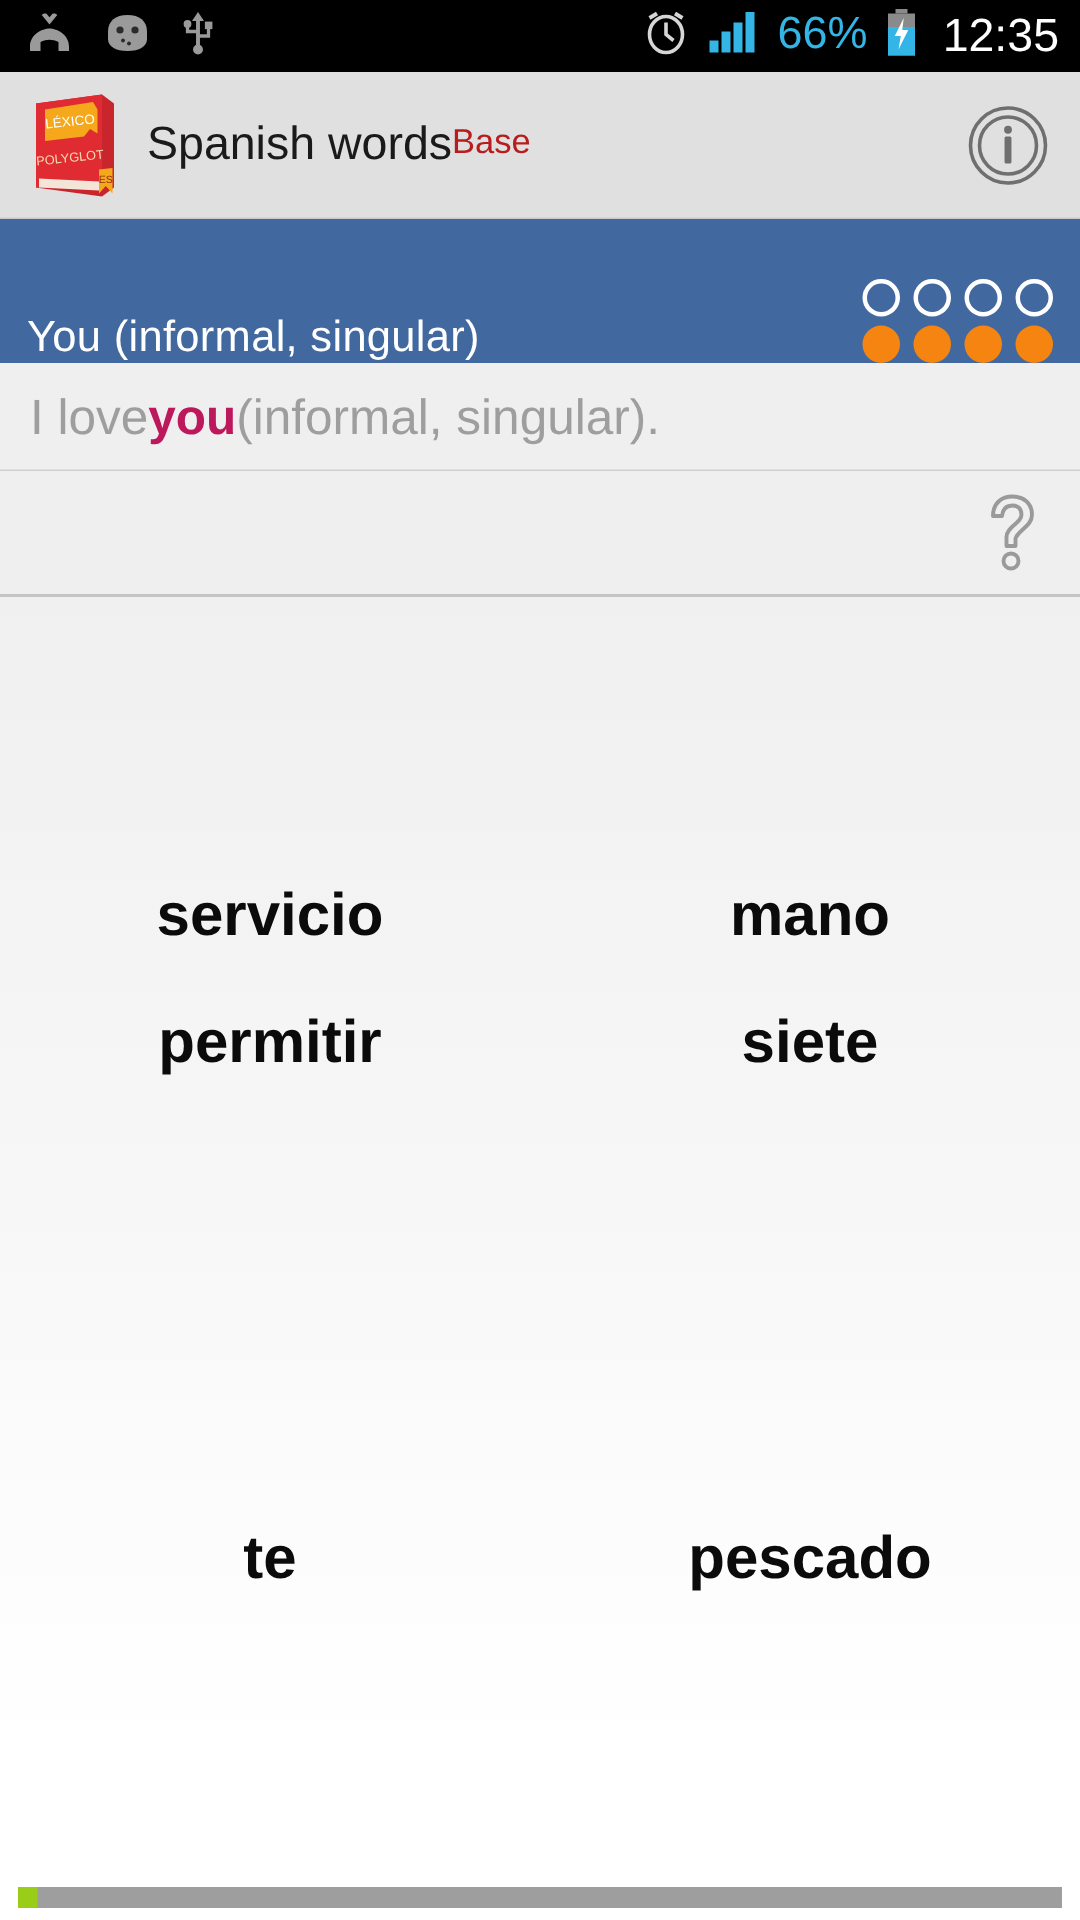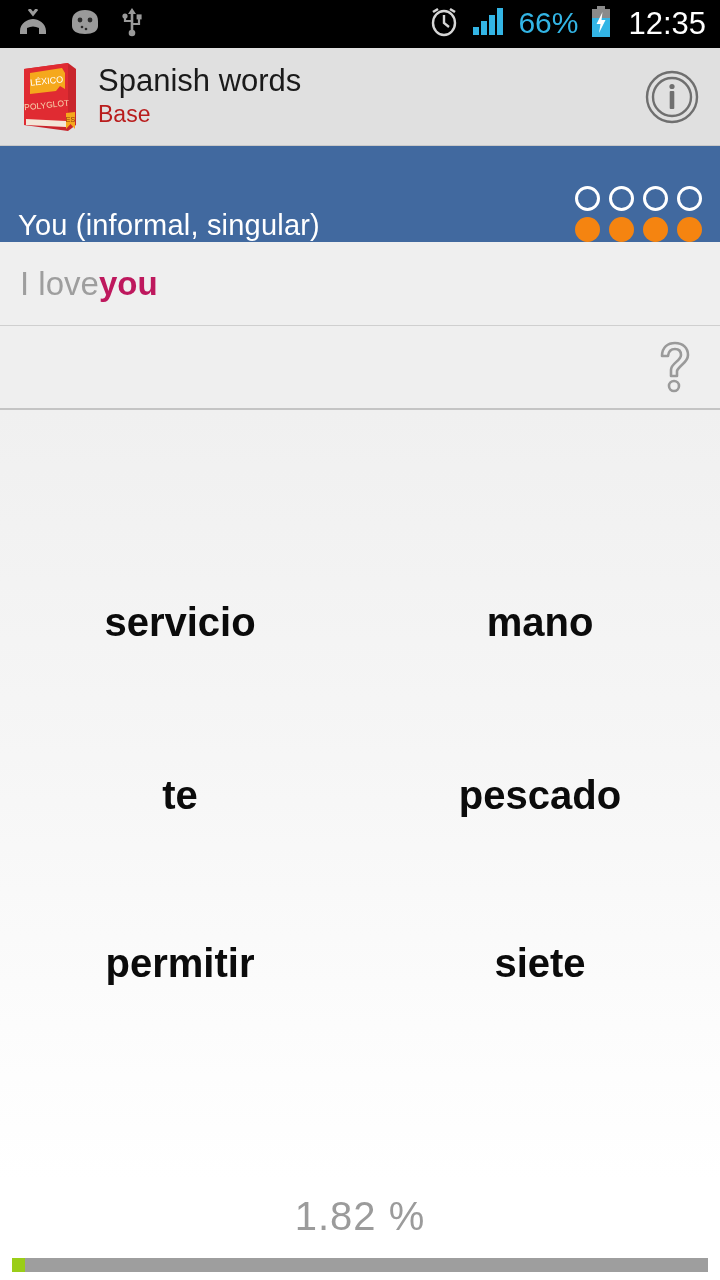--- a/index.html
+++ b/index.html
@@ -26,21 +26,21 @@
 
   
   .appbar{
     height:98px; width:100%;
     background:#e0e0e0;
     display:flex; align-items:center;
     padding:0 20px 0 18px;
     border-bottom:1px solid #c9c9c9;
   }
   .logo{ width:64px; height:72px; flex:0 0 64px; position:relative; }
-  .titles{ margin-left:16px; display:flex; flex-direction:column; justify-content:center; }
+  .titles{ margin-left:16px; display:flex; flex-direction:row; justify-content:center; }
   .app-title{
     font-size:31px; color:#1a1a1a; line-height:1.12; font-weight:400;
   }
   .app-sub{
     font-size:23px; color:#b91c1c; line-height:1.2; margin-top:2px;
   }
   .info-btn{ margin-left:auto; width:56px; height:56px; }
 
   
   .qbar{
@@ -53,21 +53,21 @@
     color:#ffffff; font-size:29px; letter-spacing:0.2px;
   }
   .dots{ margin-left:auto; display:flex; flex-direction:column; gap:6px; }
   .dot-row{ display:flex; gap:9px; }
   .dot{ width:25px; height:25px; border-radius:50%; }
   .dot.hollow{ border:3px solid #ffffff; background:transparent; }
   .dot.filled{ background:#f58410; }
 
   
   .sentence{
-    height:84px; width:100%;
+    height:72px; width:100%;
     background:#efefef;
     display:flex; align-items:center;
     padding:0 20px;
     border-bottom:1px solid #cfcfcf;
     font-size:33px; color:#9e9e9e;
     white-space:nowrap;
   }
   .sentence b{ color:#be185d; font-weight:bold; }
 
   
@@ -225,49 +225,47 @@
         <span class="dot filled"></span>
         <span class="dot filled"></span>
         <span class="dot filled"></span>
       </div>
     </div>
   </div>
 
   <div class="sentence">
     <span>I love </span>
       <b>you</b>
+      <span> (informal, singular).</span>
   </div>
 
   <div class="answerrow">
     <span class="answer-val"></span>
     <div class="hint-btn">
       <svg width="46" height="54" viewBox="0 0 46 54">
         <path d="M10 16 C10 7 16 3 23 3 C31 3 36 8 36 15 C36 23 27 25 25 31 L25 36
                  L19 36 L19 30 C19 23 29 21 29 15 C29 11 26.5 9 23 9 C19 9 16.5 11.5 16 16 Z" fill="none" stroke="#9a9a9a" stroke-width="2.6" stroke-linejoin="round"></path>
         <circle cx="22" cy="46" r="5" fill="none" stroke="#9a9a9a" stroke-width="2.6"></circle>
       </svg>
     </div>
   </div>
 
   <div class="options">
     <div class="opt-row r1">
       <div class="opt-cell">servicio</div>
       <div class="opt-cell">mano</div>
     </div>
+    <div class="opt-row r3">
+      <div class="opt-cell">permitir</div>
+      <div class="opt-cell">siete</div>
+    </div>
     <div class="opt-row r2">
       <div class="opt-cell">te</div>
       <div class="opt-cell">pescado</div>
     </div>
-    <div class="opt-row r3">
-      <div class="opt-cell">permitir</div>
-      <div class="opt-cell">siete</div>
-    </div>
-  </div>
-
-  <div class="footer">
-    <div class="pct">1.82 %</div>
-  </div>
+  </div>
+
 
   <div class="progress-wrap">
     <div class="progress-fill" style="width: 1.82%;"></div>
   </div>
 
 </div>
 
 </body></html>

